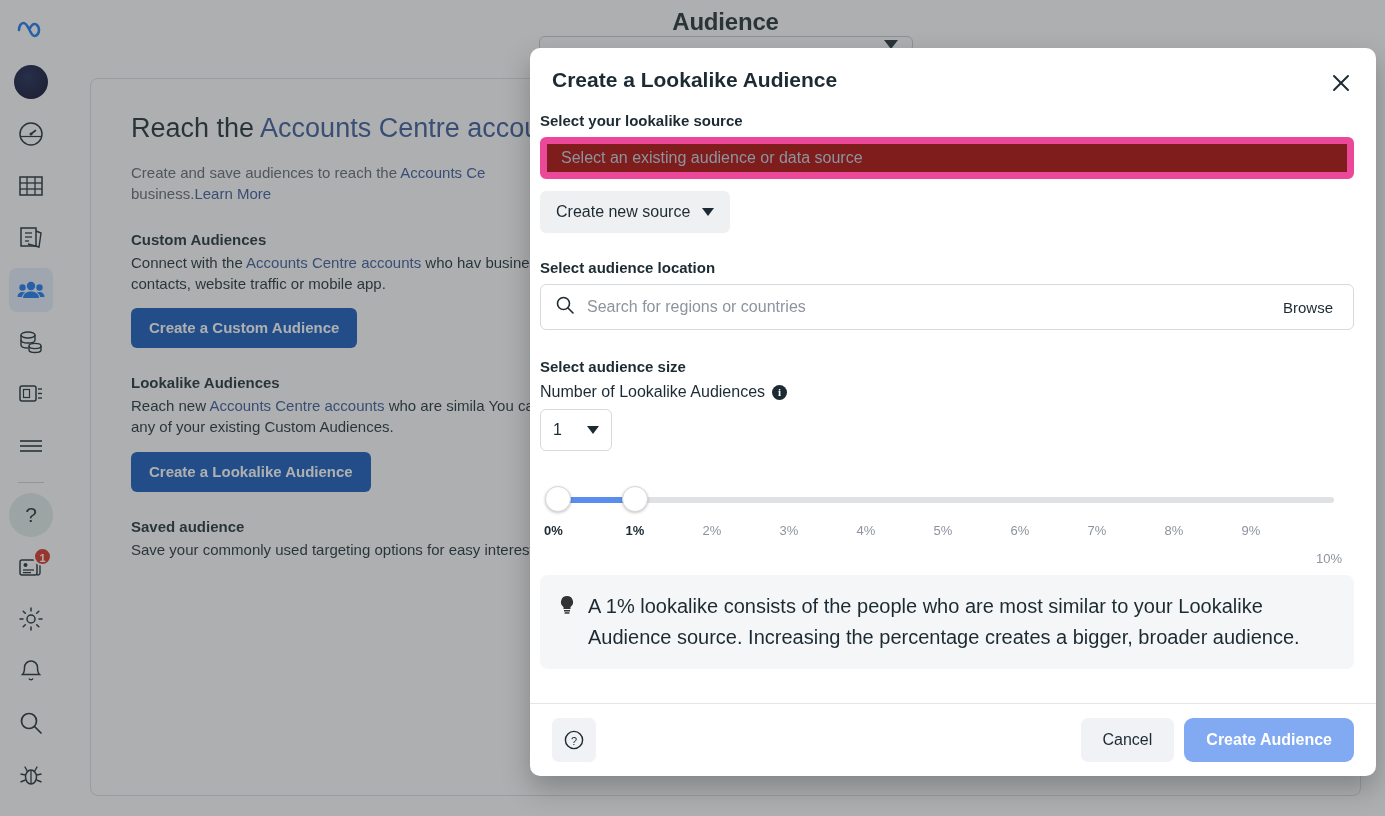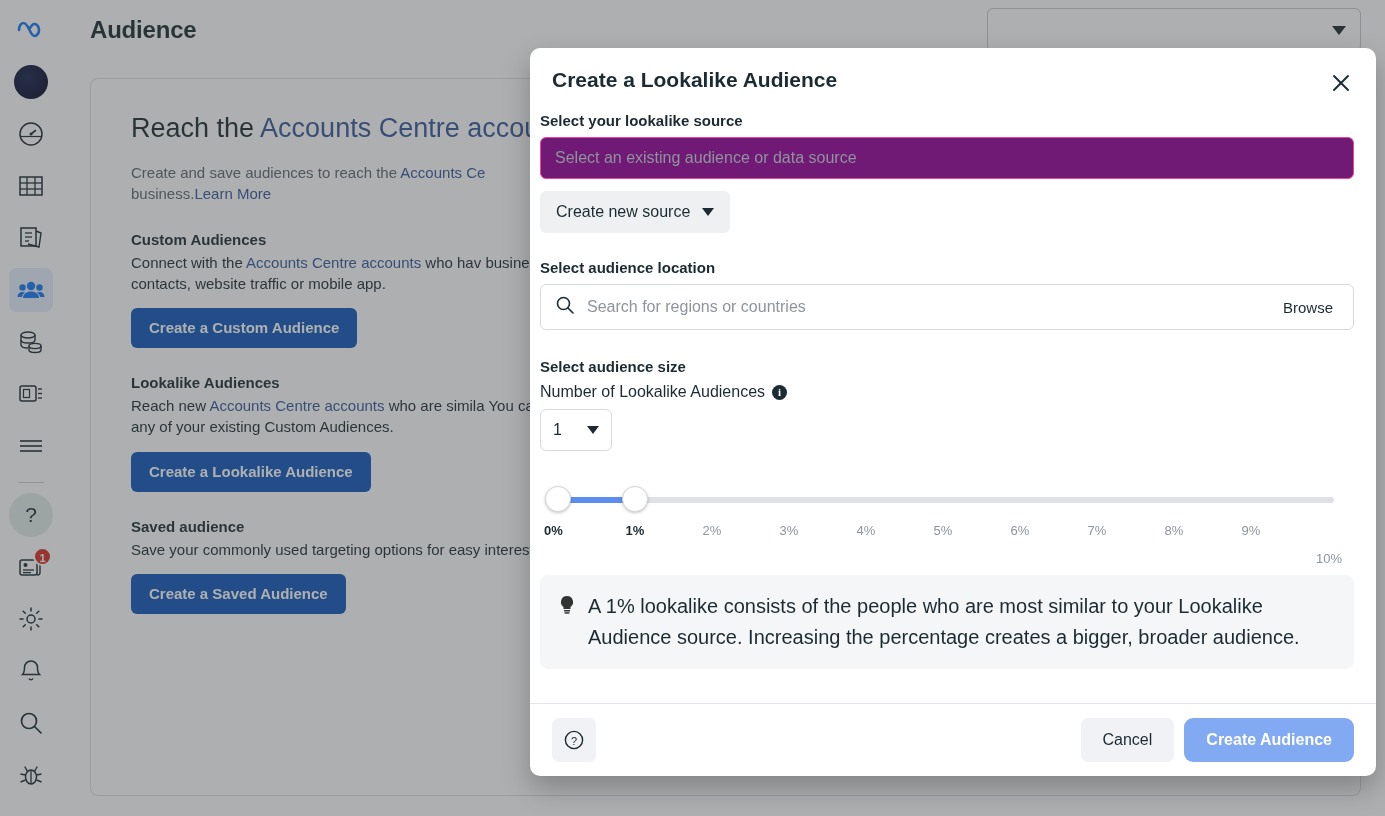--- a/index.html
+++ b/index.html
@@ -37,21 +37,21 @@
     position: absolute; top: 2px; right: 1px;
     min-width: 19px; height: 19px; padding: 0 4px;
     background: #d92f22; color: #fff; border-radius: 10px;
     font-size: 11px; font-weight: bold; line-height: 19px; text-align: center;
     border: 2px solid #fff;
   }
 
   .content { flex: 1 1 auto; padding: 0; position: relative; }
   .content-head {
     display: flex; align-items: center; justify-content: space-between;
-    padding: 8px 24px 0 28px; height: 52px;
+    padding: 8px 24px 0 28px; height: 52px; flex-direction: column;
   }
   .page-title { font-size: 24px; font-weight: bold; color: #1c2b33; letter-spacing: -.2px; }
   .acct-select {
     width: 374px; height: 44px; border: 1px solid #c9ccd1; border-radius: 6px;
     background: #fff; display: flex; align-items: center; justify-content: flex-end;
     padding-right: 14px;
   }
   .caret { width: 0; height: 0; border-left: 7px solid transparent; border-right: 7px solid transparent; border-top: 9px solid #1c2b33; }
 
   .card {
@@ -90,21 +90,21 @@
     position: absolute; right: 16px; top: 16px;
     width: 38px; height: 38px; border-radius: 50%;
     display: flex; align-items: center; justify-content: center;
     cursor: pointer; color: #1c2b33;
   }
   .modal-body { flex: 1 1 auto; padding: 8px 22px 0 10px; }
 
   .field-label { font-size: 15px; font-weight: bold; color: #1c2b33; margin: 8px 0 8px; }
   .text-input {
     width: 100%; height: 42px;
-    border: 1px solid #ec4899; border-radius: 6px; background: #701a75;
+    border: 7px solid #ec4899; border-radius: 6px; background: #7f1d1d;
     display: flex; align-items: center; padding: 0 14px;
     font-size: 16px; color: #8d949e;
   }
   .chip-btn {
     display: inline-flex; align-items: center; gap: 12px;
     background: #eef0f2; border: none; border-radius: 6px;
     height: 42px; padding: 0 16px; margin-top: 12px;
     font-size: 16px; color: #1c2b33; cursor: pointer;
     font-family: "Liberation Sans", sans-serif;
   }
@@ -346,21 +346,20 @@
 
         <div>
           <div class="sec-title">Lookalike Audiences</div>
           <p class="sec-body"><span>Reach new </span><span class="blue-link">Accounts Centre accounts</span><span> who are simila You can create a Lookalike Audience based on peopl any of your existing Custom Audiences.</span></p>
           <button class="cta">Create a Lookalike Audience</button>
         </div>
 
         <div>
           <div class="sec-title">Saved audience</div>
           <p class="sec-body">Save your commonly used targeting options for easy interests and behaviours, then save them to reuse in t</p>
-          <button class="cta">Create a Saved Audience</button>
         </div>
       </div>
     </div>
   </div>
 
   <div class="scrim"></div>
 
   <div class="modal">
 
     <div class="modal-head">

